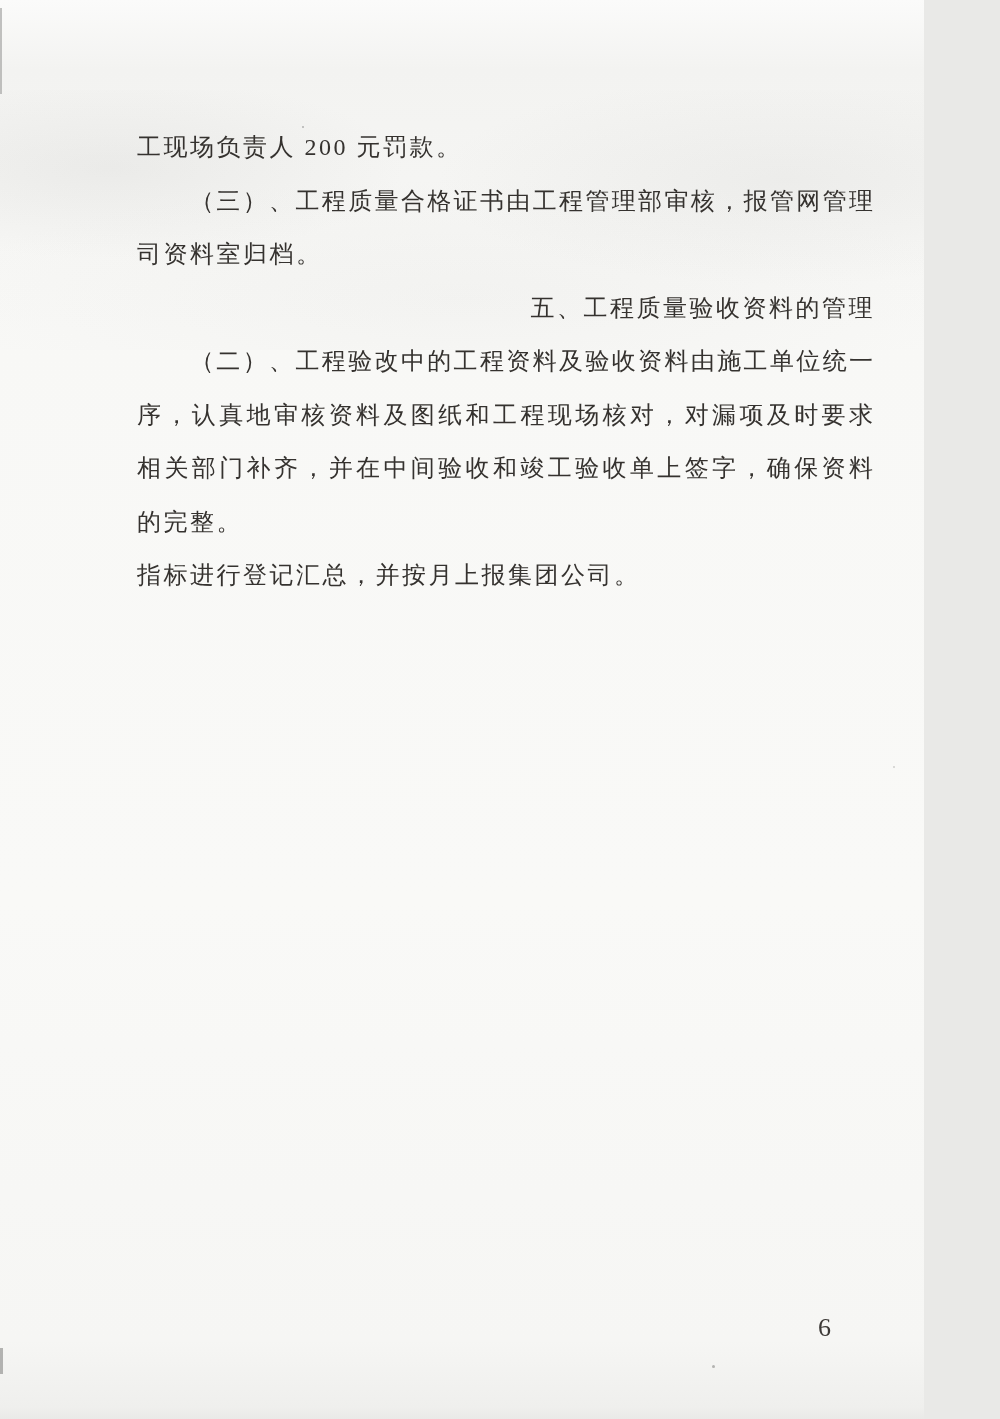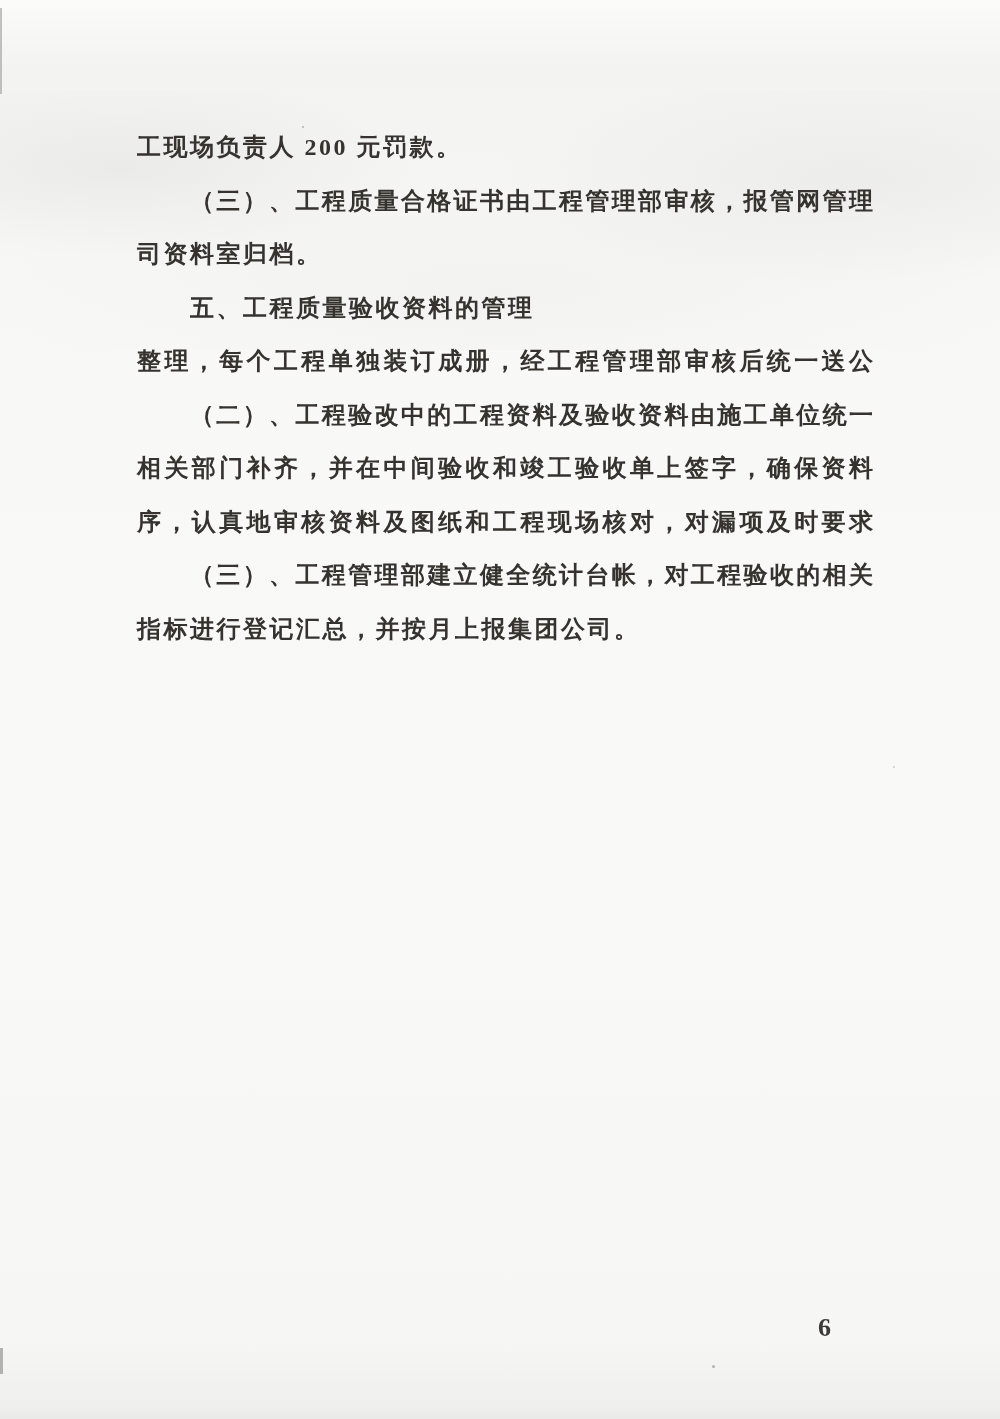--- a/index.html
+++ b/index.html
@@ -5,34 +5,33 @@
   html, body {
     margin: 0;
     padding: 0;
     width: 1000px;
     height: 1419px;
     overflow: hidden;
     background: #e9e9e7;
   }
   .page {
     position: relative;
-    width: 1000px;
+    width: 924px;
     height: 1419px;
     background:
       linear-gradient(180deg,
         #fbfbfa 0px,
         #f3f3f1 70px,
         #f5f5f3 180px,
         #f8f8f6 330px,
         #f9f9f7 900px,
         #f6f6f4 1340px,
         #efefed 1408px,
         #e9e9e7 1419px);
     font-family: "Liberation Serif", "DejaVu Serif", serif;
-    font-weight: bold;
   }
   
   .page::before {
     content: "";
     position: absolute;
     left: 0; top: 90px;
     width: 100%; height: 260px;
     background:
       radial-gradient(ellipse 420px 130px at 12% 30%, rgba(188,188,186,0.18), rgba(188,188,186,0) 70%),
       radial-gradient(ellipse 500px 150px at 85% 35%, rgba(188,188,186,0.15), rgba(188,188,186,0) 70%),
@@ -80,20 +79,21 @@
     white-space: nowrap;
   }
   .doc-line.justify {
     white-space: normal;
     text-align: justify;
     text-align-last: justify;
     letter-spacing: 2px;
   }
   .doc-line.indent {
     padding-left: 53px;
+    text-align: right;
   }
   .doc-line.justify.indent {
     padding-left: 53px;
   }
   .page-number {
     position: absolute;
     left: 818px;
     top: 1308px;
     font-size: 26px;
     line-height: 40px;
@@ -110,22 +110,21 @@
   <span class="edge-notch-bottom-left"></span>
   <span class="speck s1"></span>
   <span class="speck s2"></span>
   <span class="speck s3"></span>
 
   <div class="text-block">
       <div class="doc-line">工现场负责人 200 元罚款。</div>
       <div class="doc-line indent justify">（三）、工程质量合格证书由工程管理部审核，报管网管理</div>
       <div class="doc-line">司资料室归档。</div>
       <div class="doc-line indent">五、工程质量验收资料的管理</div>
-      <div class="doc-line justify">整理，每个工程单独装订成册，经工程管理部审核后统一送公</div>
       <div class="doc-line indent justify">（二）、工程验改中的工程资料及验收资料由施工单位统一</div>
+      <div class="doc-line justify">序，认真地审核资料及图纸和工程现场核对，对漏项及时要求</div>
       <div class="doc-line justify">相关部门补齐，并在中间验收和竣工验收单上签字，确保资料</div>
-      <div class="doc-line justify">序，认真地审核资料及图纸和工程现场核对，对漏项及时要求</div>
-      <div class="doc-line indent justify">（三）、工程管理部建立健全统计台帐，对工程验收的相关</div>
+      <div class="doc-line">的完整。</div>
       <div class="doc-line">指标进行登记汇总，并按月上报集团公司。</div>
     </div>
 
   <div class="page-number">6</div>
 </div>
 
 </body></html>

